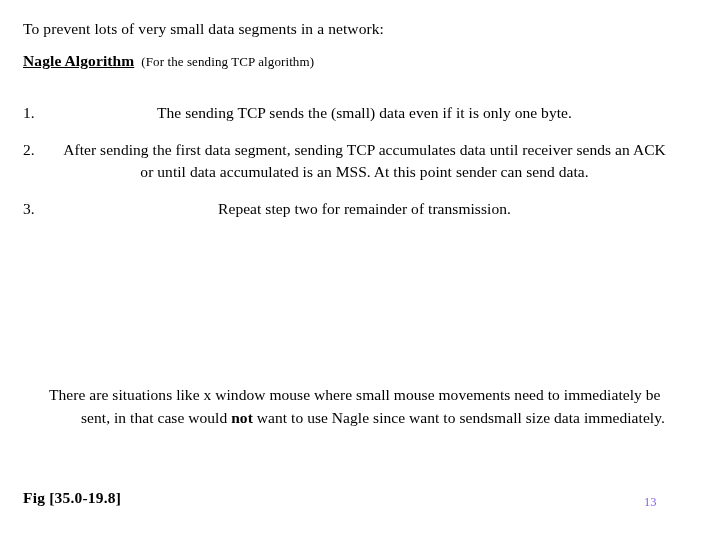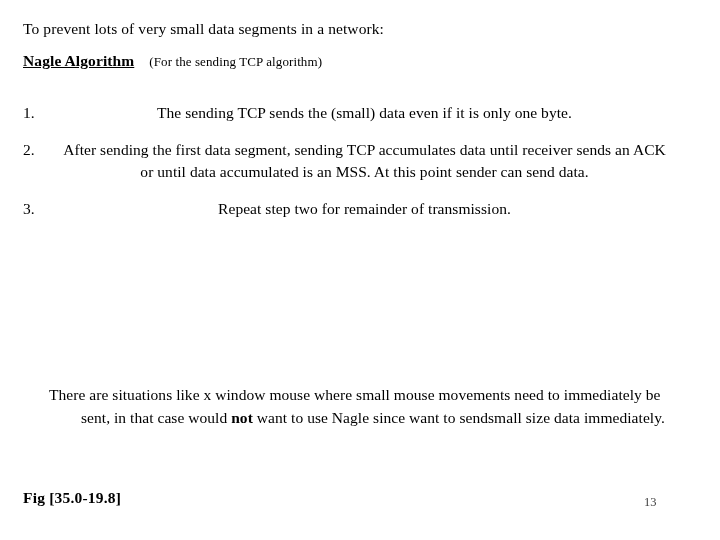--- a/index.html
+++ b/index.html
@@ -45,21 +45,21 @@
   }
   .heading-main {
     font-size: 15.5px;
     font-weight: bold;
     text-decoration: underline;
     letter-spacing: 0.1px;
   }
   .heading-note {
     font-size: 13px;
     font-weight: normal;
-    margin-left: 15px;
+    margin-left: 7px;
     letter-spacing: 0.1px;
   }
 
   
   .steps {
     position: absolute;
     left: 23px;
     top: 102px;
     width: 645px;
   }
@@ -116,21 +116,21 @@
     top: 489px;
     font-size: 15.5px;
     font-weight: bold;
     letter-spacing: 0.2px;
   }
   .page-number {
     position: absolute;
     left: 644px;
     top: 495px;
     font-size: 12.5px;
-    color: #404040;
+    color: #8b5cf6;
   }
 </style>
 </head>
 <body>
 
 <div class="slide">
 
   <div class="intro-line">To prevent lots of very small data segments in a network:</div>
 
   <div class="heading-row">

